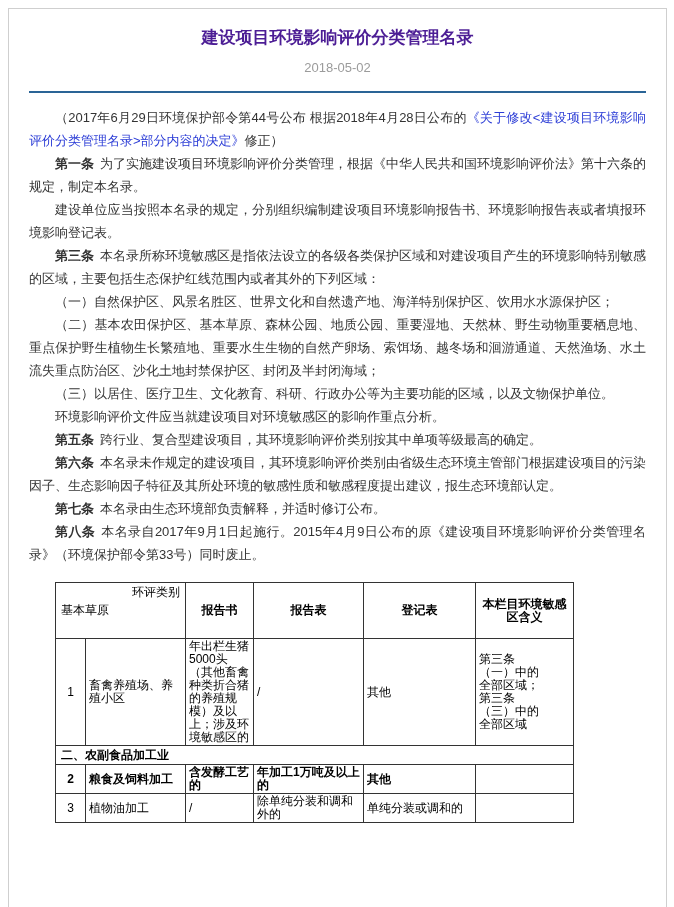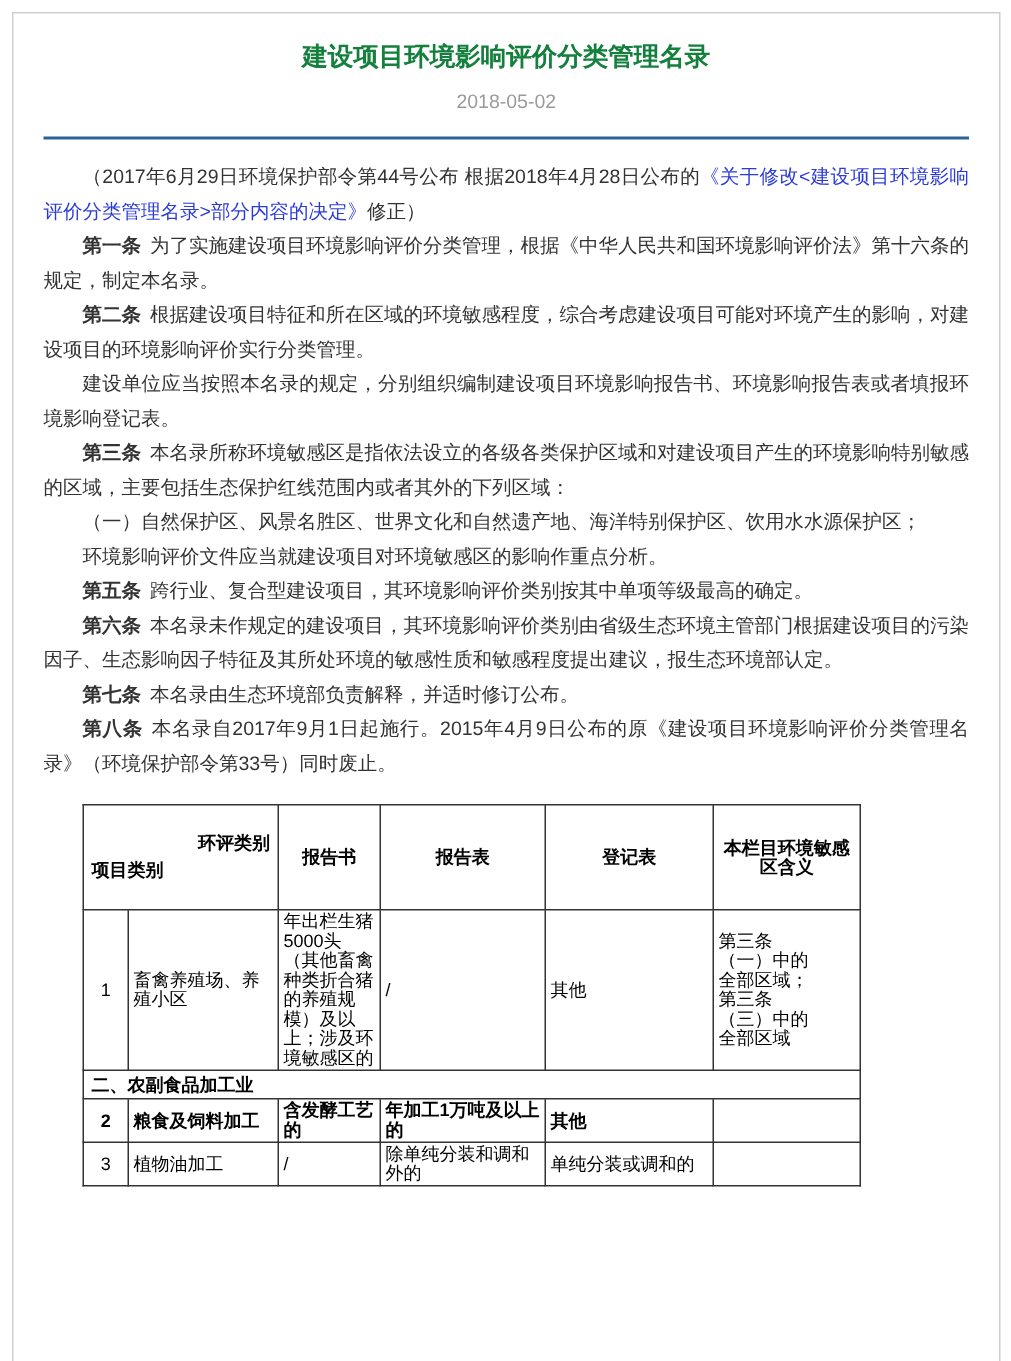--- a/index.html
+++ b/index.html
@@ -15,21 +15,21 @@
   body{
     width:674px;height:907px;overflow:hidden;background:#ffffff;
     font-family:"Liberation Sans","DejaVu Sans",sans-serif;
   }
   .page-card{
     position:absolute;left:8px;top:8px;width:659px;height:1400px;
     background:#ffffff;border:1px solid var(--card-border);
   }
   .doc-title{
     margin:17px 20px 0;text-align:center;
-    font-size:17px;font-weight:bold;color:#15803d;line-height:24px;
+    font-size:17px;font-weight:bold;color:#4c1d95;line-height:24px;
   }
   .doc-date{
     margin-top:10px;text-align:center;
     font-size:13px;color:var(--date);line-height:16px;
   }
   .title-divider{
     height:2px;background:var(--divider);border:0;margin:15px 20px 0;
   }
   .article{
     margin:13px 20px 0;color:var(--text);
@@ -50,21 +50,21 @@
     word-break:break-all;overflow:hidden;
   }
   .col-num{width:30px;}
   .col-cat{width:100px;}
   .col-book{width:68px;}
   .col-form{width:110px;}
   .col-reg{width:112px;}
   .col-mean{width:98px;}
   tr.header-row{height:56px;}
   tr.header-row th{text-align:center;font-weight:bold;}
-  td.corner-cell{padding:19px 5px;vertical-align:top;font-weight:bold;}
+  td.corner-cell{padding:3px 5px;vertical-align:top;font-weight:normal;}
   .corner-inner{display:flex;flex-direction:column;height:100%;}
   .corner-top{text-align:right;}
   .corner-bottom{text-align:left;margin-top:5px;}
   tr.section-row td{font-weight:bold;height:19px;padding-left:5px;}
   td.num-cell{text-align:center;}
   td.meaning-cell{white-space:pre-line;}
   tr.bold td{font-weight:bold;}
   tr.row-tall{height:106px;}
   tr.row-short{height:26px;}
 </style>
@@ -73,24 +73,25 @@
 
 <div class="page-card">
 
   <h1 class="doc-title">建设项目环境影响评价分类管理名录</h1>
   <div class="doc-date">2018-05-02</div>
   <div class="title-divider"></div>
 
   <div class="article">
     <p><span>（2017年6月29日环境保护部令第44号公布 根据2018年4月28日公布的</span><a class="doc-link">《关于修改&lt;建设项目环境影响评价分类管理名录&gt;部分内容的决定》</a><span>修正）</span></p>
     <p><span class="law-label">第一条</span><span>为了实施建设项目环境影响评价分类管理，根据《中华人民共和国环境影响评价法》第十六条的规定，制定本名录。</span></p>
-    <p><span class="law-label">第二条</span><span>根据建设项目特征和所在区域的环境敏感程度，综合考虑建设项目可能对环境产生的影响，对建设项目的环境影响评价实行分类管理。</span></p>
     <p><span>建设单位应当按照本名录的规定，分别组织编制建设项目环境影响报告书、环境影响报告表或者填报环境影响登记表。</span></p>
     <p><span class="law-label">第三条</span><span>本名录所称环境敏感区是指依法设立的各级各类保护区域和对建设项目产生的环境影响特别敏感的区域，主要包括生态保护红线范围内或者其外的下列区域：</span></p>
     <p><span>（一）自然保护区、风景名胜区、世界文化和自然遗产地、海洋特别保护区、饮用水水源保护区；</span></p>
+    <p><span>（二）基本农田保护区、基本草原、森林公园、地质公园、重要湿地、天然林、野生动物重要栖息地、重点保护野生植物生长繁殖地、重要水生生物的自然产卵场、索饵场、越冬场和洄游通道、天然渔场、水土流失重点防治区、沙化土地封禁保护区、封闭及半封闭海域；</span></p>
+    <p><span>（三）以居住、医疗卫生、文化教育、科研、行政办公等为主要功能的区域，以及文物保护单位。</span></p>
     <p><span>环境影响评价文件应当就建设项目对环境敏感区的影响作重点分析。</span></p>
     <p><span class="law-label">第五条</span><span>跨行业、复合型建设项目，其环境影响评价类别按其中单项等级最高的确定。</span></p>
     <p><span class="law-label">第六条</span><span>本名录未作规定的建设项目，其环境影响评价类别由省级生态环境主管部门根据建设项目的污染因子、生态影响因子特征及其所处环境的敏感性质和敏感程度提出建议，报生态环境部认定。</span></p>
     <p><span class="law-label">第七条</span><span>本名录由生态环境部负责解释，并适时修订公布。</span></p>
     <p><span class="law-label">第八条</span><span>本名录自2017年9月1日起施行。2015年4月9日公布的原《建设项目环境影响评价分类管理名录》（环境保护部令第33号）同时废止。</span></p>
   </div>
 
   <table class="catalog-table">
     <colgroup>
       <col class="col-num">
@@ -98,21 +99,21 @@
         <col class="col-book">
         <col class="col-form">
         <col class="col-reg">
         <col class="col-mean">
     </colgroup>
     <tbody>
       <tr class="header-row">
         <td class="corner-cell" colspan="2">
           <div class="corner-inner">
             <span class="corner-top">环评类别</span>
-            <span class="corner-bottom">项目类别</span>
+            <span class="corner-bottom">基本草原</span>
           </div>
         </td>
         <th>报告书</th>
         <th>报告表</th>
         <th>登记表</th>
         <th>本栏目环境敏感区含义</th>
       </tr>
 
 
       <tr class="row-tall">

